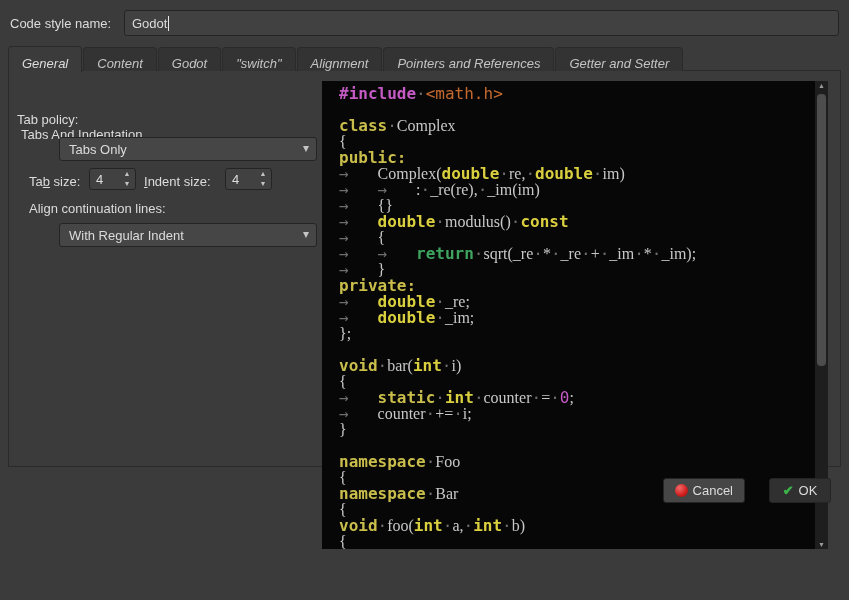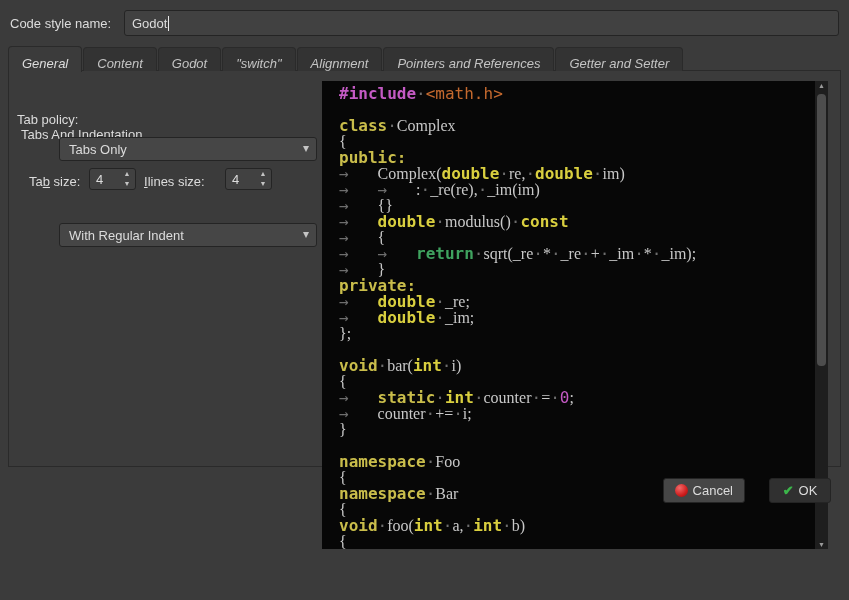--- a/index.html
+++ b/index.html
@@ -147,29 +147,30 @@
 
     <span class="lbl lbl-tab-size"><span>Ta</span><span class="mn">b</span><span> size:</span></span>
     <div class="spinbox spin-tab">
       <span class="spin-value">4</span>
       <span class="spin-buttons">
         <span class="spin-btn">▲</span>
         <span class="spin-btn">▼</span>
       </span>
     </div>
 
-    <span class="lbl lbl-indent-size"><span></span><span class="mn">I</span><span>lines size:</span></span>
+    <span class="lbl lbl-indent-size"><span></span><span class="mn">I</span><span>ndent size:</span></span>
     <div class="spinbox spin-indent">
       <span class="spin-value">4</span>
       <span class="spin-buttons">
         <span class="spin-btn">▲</span>
         <span class="spin-btn">▼</span>
       </span>
     </div>
 
+    <span class="lbl lbl-align">Align continuation lines:</span>
     <div class="combobox combo-align">
       <span>With Regular Indent</span>
       <span class="combo-arrow">▾</span>
     </div>
 
     <div class="code-view">
       <div class="code-scroll"><div class="code-line"><span class="tok-pp">#include</span><span class="tok-ws">·</span><span class="tok-inc">&lt;math.h&gt;</span></div><div class="code-line"></div><div class="code-line"><span class="tok-kw">class</span><span class="tok-ws">·</span><span class="tok-d">Complex</span></div><div class="code-line"><span class="tok-d">{</span></div><div class="code-line"><span class="tok-kw">public:</span></div><div class="code-line"><span class="tok-ws">→   </span><span class="tok-d">Complex(</span><span class="tok-ty">double</span><span class="tok-ws">·</span><span class="tok-d">re,</span><span class="tok-ws">·</span><span class="tok-ty">double</span><span class="tok-ws">·</span><span class="tok-d">im)</span></div><div class="code-line"><span class="tok-ws">→   →   </span><span class="tok-d">:</span><span class="tok-ws">·</span><span class="tok-d">_re(re),</span><span class="tok-ws">·</span><span class="tok-d">_im(im)</span></div><div class="code-line"><span class="tok-ws">→   </span><span class="tok-d">{}</span></div><div class="code-line"><span class="tok-ws">→   </span><span class="tok-ty">double</span><span class="tok-ws">·</span><span class="tok-d">modulus()</span><span class="tok-ws">·</span><span class="tok-ty">const</span></div><div class="code-line"><span class="tok-ws">→   </span><span class="tok-d">{</span></div><div class="code-line"><span class="tok-ws">→   →   </span><span class="tok-cf">return</span><span class="tok-ws">·</span><span class="tok-d">sqrt(_re</span><span class="tok-ws">·</span><span class="tok-d">*</span><span class="tok-ws">·</span><span class="tok-d">_re</span><span class="tok-ws">·</span><span class="tok-d">+</span><span class="tok-ws">·</span><span class="tok-d">_im</span><span class="tok-ws">·</span><span class="tok-d">*</span><span class="tok-ws">·</span><span class="tok-d">_im);</span></div><div class="code-line"><span class="tok-ws">→   </span><span class="tok-d">}</span></div><div class="code-line"><span class="tok-kw">private:</span></div><div class="code-line"><span class="tok-ws">→   </span><span class="tok-ty">double</span><span class="tok-ws">·</span><span class="tok-d">_re;</span></div><div class="code-line"><span class="tok-ws">→   </span><span class="tok-ty">double</span><span class="tok-ws">·</span><span class="tok-d">_im;</span></div><div class="code-line"><span class="tok-d">};</span></div><div class="code-line"></div><div class="code-line"><span class="tok-kw">void</span><span class="tok-ws">·</span><span class="tok-d">bar(</span><span class="tok-ty">int</span><span class="tok-ws">·</span><span class="tok-d">i)</span></div><div class="code-line"><span class="tok-d">{</span></div><div class="code-line"><span class="tok-ws">→   </span><span class="tok-kw">static</span><span class="tok-ws">·</span><span class="tok-ty">int</span><span class="tok-ws">·</span><span class="tok-d">counter</span><span class="tok-ws">·</span><span class="tok-d">=</span><span class="tok-ws">·</span><span class="tok-num">0</span><span class="tok-d">;</span></div><div class="code-line"><span class="tok-ws">→   </span><span class="tok-d">counter</span><span class="tok-ws">·</span><span class="tok-d">+=</span><span class="tok-ws">·</span><span class="tok-d">i;</span></div><div class="code-line"><span class="tok-d">}</span></div><div class="code-line"></div><div class="code-line"><span class="tok-kw">namespace</span><span class="tok-ws">·</span><span class="tok-d">Foo</span></div><div class="code-line"><span class="tok-d">{</span></div><div class="code-line"><span class="tok-kw">namespace</span><span class="tok-ws">·</span><span class="tok-d">Bar</span></div><div class="code-line"><span class="tok-d">{</span></div><div class="code-line"><span class="tok-kw">void</span><span class="tok-ws">·</span><span class="tok-d">foo(</span><span class="tok-ty">int</span><span class="tok-ws">·</span><span class="tok-d">a,</span><span class="tok-ws">·</span><span class="tok-ty">int</span><span class="tok-ws">·</span><span class="tok-d">b)</span></div><div class="code-line"><span class="tok-d">{</span></div></div>
       <div class="code-scrollbar">
         <span class="sb-arrow sb-up">▲</span>
         <div class="sb-handle"></div>

